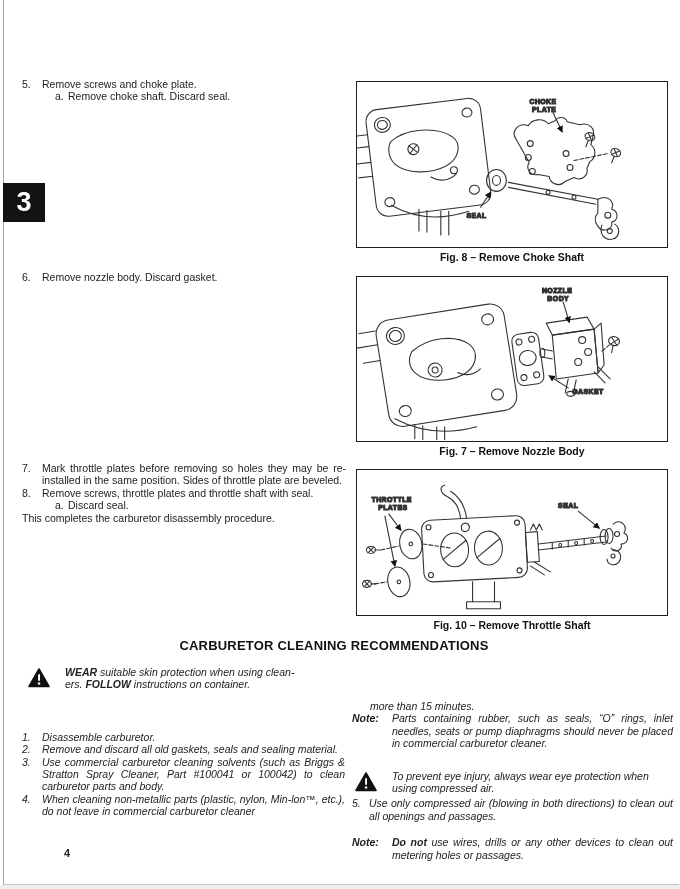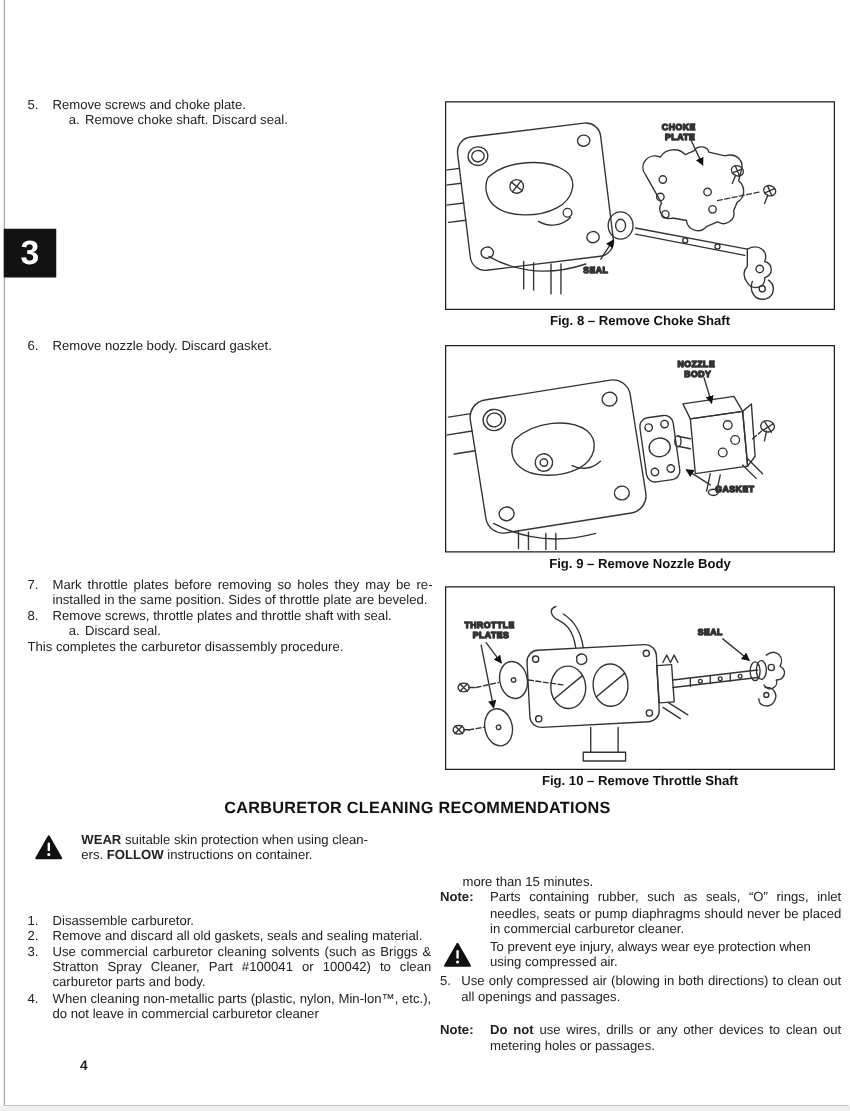--- a/index.html
+++ b/index.html
@@ -18,21 +18,21 @@
   .substep{display:flex;padding-left:33px;}
   .substep .num{flex:0 0 13px;}
   .block{position:absolute;}
   .fig{position:absolute;left:356px;width:312px;}
   .fig-box{border:1.5px solid #1e1e1e;background:#fff;box-sizing:border-box;overflow:hidden;}
   .fig-caption{text-align:center;font-weight:bold;font-size:10.5px;color:#111;margin-top:3px;}
   .fig-label{font-family:"Liberation Sans",sans-serif;font-size:7px;font-weight:bold;
              letter-spacing:.4px;fill:#111;}
   .heading{position:absolute;left:0;top:638px;width:668px;text-align:center;
            font-weight:bold;font-size:13px;letter-spacing:.2px;color:#111;}
-  .col{position:absolute;}
+  .col{position:absolute;font-style:italic;}
   .warn-row{display:flex;align-items:flex-start;}
   .warn-icon{flex:0 0 22px;margin-top:2px;}
   .warn-row .wtxt{margin-left:15px;flex:1;}
   .note-row{display:flex;align-items:flex-start;}
   .note-row .nlabel{flex:0 0 40px;font-weight:bold;}
   .note-row .ntxt{flex:1;text-align:justify;}
   .cont-line{padding-left:18px;}
   .list .step{margin:0;}
   b{font-weight:bold;}
   .page-number{position:absolute;left:64px;top:847px;font-weight:bold;font-size:11px;color:#222;}
@@ -193,21 +193,21 @@
           <tspan x="202" dy="8">BODY</tspan>
         </text>
         <line x1="207" y1="25" x2="213" y2="45" marker-end="url(#arr9)"></line>
         <g transform="rotate(12 258 64)">
           <ellipse cx="258" cy="64" rx="5.5" ry="4.5"></ellipse>
             <path d="M255,61 l7,7 M262,61 l-7,7 M258,68 v8"></path>
         </g>
         <line x1="246" y1="74" x2="253" y2="68" stroke-dasharray="4 2"></line>
       </svg>
     </div>
-    <div class="fig-caption">Fig. 9 – Remove Nozzle Body</div>
+    <div class="fig-caption">Fig. 7 – Remove Nozzle Body</div>
   </div>
 
   <div class="fig" style="top:469px;">
     <div class="fig-box" style="height:147px;">
       <svg viewBox="0 0 272 144" width="271" height="144" fill="none" stroke="#333" stroke-width="1.1" stroke-linecap="round" stroke-linejoin="round">
         <defs>
             <marker id="arr10" markerWidth="7" markerHeight="7" refX="5" refY="3" orient="auto">
           <path d="M0,0 L6,3 L0,6 z" fill="#111" stroke="none"></path>
             </marker>
           </defs>
@@ -307,21 +307,21 @@
       </div>
     </div>
   </div>
 
   <div class="col body-text" style="left:352px;top:700px;width:321px;">
     <div class="cont-line">more than 15 minutes.</div>
     <div class="note-row">
       <span class="nlabel">Note:</span>
       <span class="ntxt">Parts containing rubber, such as seals, “O” rings, inlet needles, seats or pump diaphragms should never be placed in commercial carburetor cleaner.</span>
     </div>
-    <div class="warn-row" style="margin-top:2px;padding-left:3px;">
+    <div class="warn-row" style="margin-top:20px;padding-left:3px;">
       <span class="warn-icon">
         <svg width="22" height="20" viewBox="0 0 22 20">
           <path d="M11,1 L21,18.5 H1 z" fill="#111" stroke="#111" stroke-width="1.6" stroke-linejoin="round"></path>
           <rect x="10.1" y="6" width="1.9" height="7" rx="0.9" fill="#fff"></rect>
           <circle cx="11.05" cy="15.6" r="1.25" fill="#fff"></circle>
         </svg>
       </span>
       <span class="wtxt">To prevent eye injury, always wear eye protection when using compressed air.</span>
     </div>
     <div class="step" style="margin-top:3px;">

